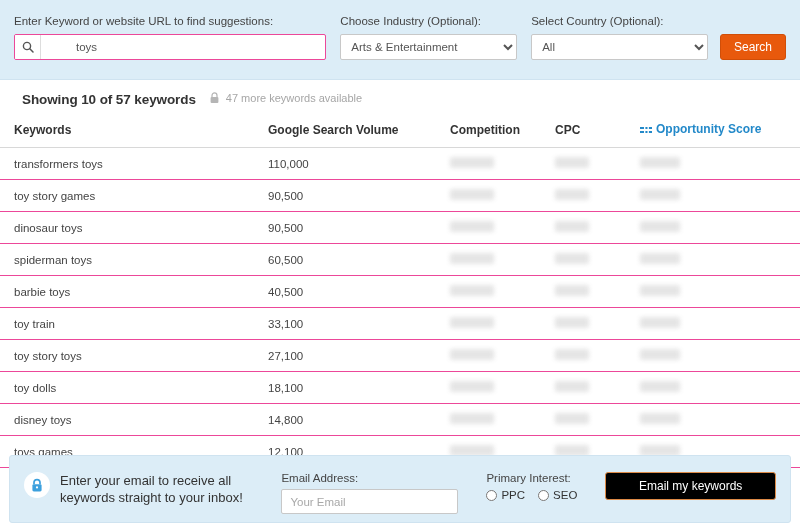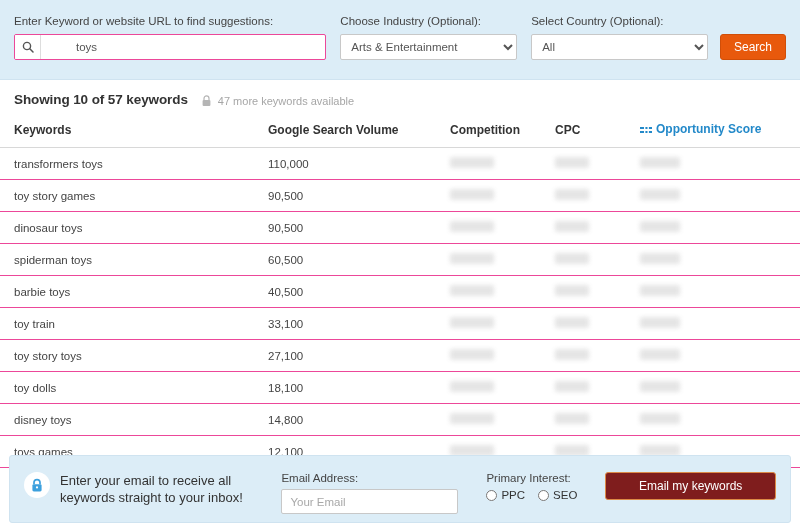--- a/index.html
+++ b/index.html
@@ -91,22 +91,23 @@
     color: #ffffff;
     font-size: 12px;
     font-family: "Liberation Sans", sans-serif;
     cursor: pointer;
     white-space: nowrap;
   }
 
   
   .showing-bar {
     display: flex;
-    align-items: flex-end;
+    align-items: flex-start;
     padding: 12px 14px 9px 14px;
+    margin-left: 8px;
   }
   .showing-text {
     font-size: 13.5px;
     color: #333333;
     font-weight: bold;
     letter-spacing: -0.1px;
   }
   .lock-small { margin: 0 6px 0 13px; display: flex; align-items: center; }
   .more-text { font-size: 11px; color: #a6a6a6; }
 
@@ -205,21 +206,21 @@
   }
   .email-input::placeholder { color: #a8a8a8; }
   .radio-group { display: flex; align-items: center; gap: 13px; margin-top: 2px; }
   .radio-opt { display: flex; align-items: center; gap: 4px; }
   .radio-opt input { margin: 0; width: 11px; height: 11px; }
   .radio-opt label { font-size: 11.5px; color: #333333; }
   .cta-btn {
     margin-left: auto;
     width: 175px;
     height: 28px;
-    background: #7f1d1d;
+    background: #000000;
     border: 1px solid #dd8a47;
     border-radius: 3px;
     color: #ffffff;
     font-size: 12px;
     font-family: "Liberation Sans", sans-serif;
     cursor: pointer;
   }
 </style>
 </head>
 <body>

